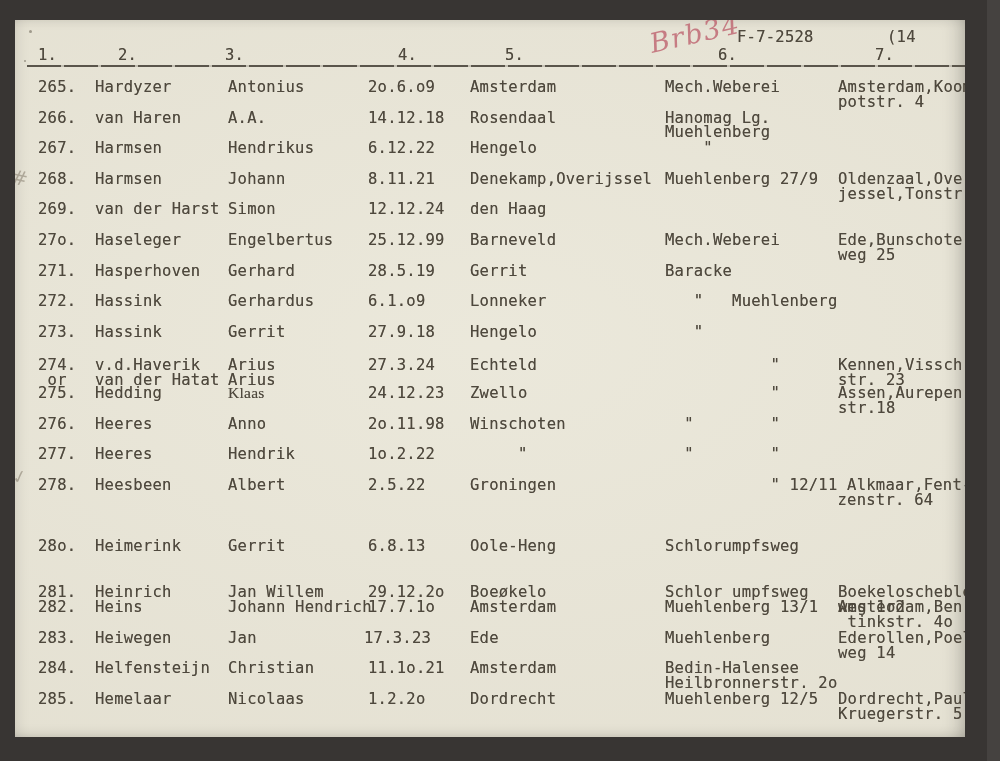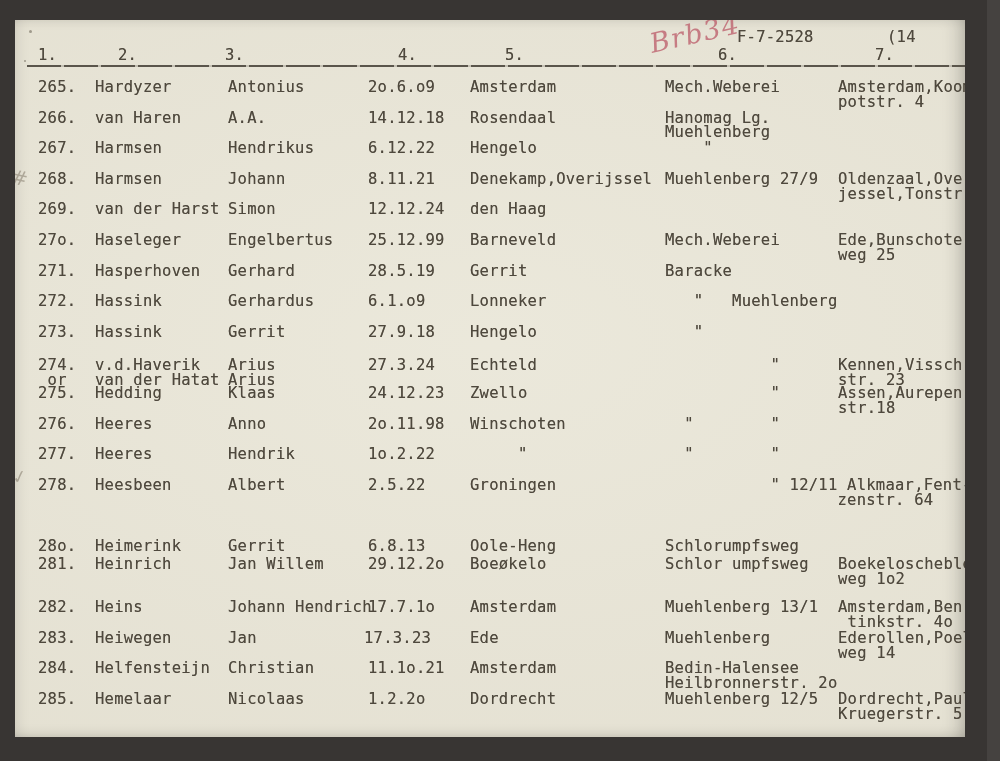--- a/index.html
+++ b/index.html
@@ -175,21 +175,21 @@
 Arius</span>
           <span class="cell typed" style="left: 353px;">27.3.24</span>
           <span class="cell typed" style="left: 455px;">Echteld</span>
           <span class="cell typed" style="left: 650px;">           "</span>
           <span class="cell typed" style="left: 823px;">Kennen,Visschrr
 str. 23</span>
         </div>
         <div class="row" style="top: 366px;">
           <span class="cell typed" style="left: 23px;">275.</span>
           <span class="cell typed" style="left: 80px;">Hedding</span>
-          <span class="cell typed" style="left: 213px;">Klaas</span>
+          <span class="cell typed" style="left: 213px; font-family: Liberation Serif, serif;">Klaas</span>
           <span class="cell typed" style="left: 353px;">24.12.23</span>
           <span class="cell typed" style="left: 455px;">Zwello</span>
           <span class="cell typed" style="left: 650px;">           "</span>
           <span class="cell typed" style="left: 823px;">Assen,Aurepen-
 str.18</span>
         </div>
         <div class="row" style="top: 396.6px;">
           <span class="cell typed" style="left: 23px;">276.</span>
           <span class="cell typed" style="left: 80px;">Heeres</span>
           <span class="cell typed" style="left: 213px;">Anno</span>
@@ -215,21 +215,21 @@
                   zenstr. 64</span>
         </div>
         <div class="row" style="top: 519px;">
           <span class="cell typed" style="left: 23px;">28o.</span>
           <span class="cell typed" style="left: 80px;">Heimerink</span>
           <span class="cell typed" style="left: 213px;">Gerrit</span>
           <span class="cell typed" style="left: 353px;">6.8.13</span>
           <span class="cell typed" style="left: 455px;">Oole-Heng</span>
           <span class="cell typed" style="left: 650px;">Schlorumpfsweg</span>
         </div>
-        <div class="row" style="top: 537px;">
+        <div class="row" style="top: 565px;">
           <span class="cell typed" style="left: 23px;">281.</span>
           <span class="cell typed" style="left: 80px;">Heinrich</span>
           <span class="cell typed" style="left: 213px;">Jan Willem</span>
           <span class="cell typed" style="left: 353px;">29.12.2o</span>
           <span class="cell typed" style="left: 455px;">Boeøkelo</span>
           <span class="cell typed" style="left: 650px;">Schlor umpfsweg</span>
           <span class="cell typed" style="left: 823px;">Boekeloscheblee-
 weg 1o2</span>
         </div>
         <div class="row" style="top: 580.2px;">

